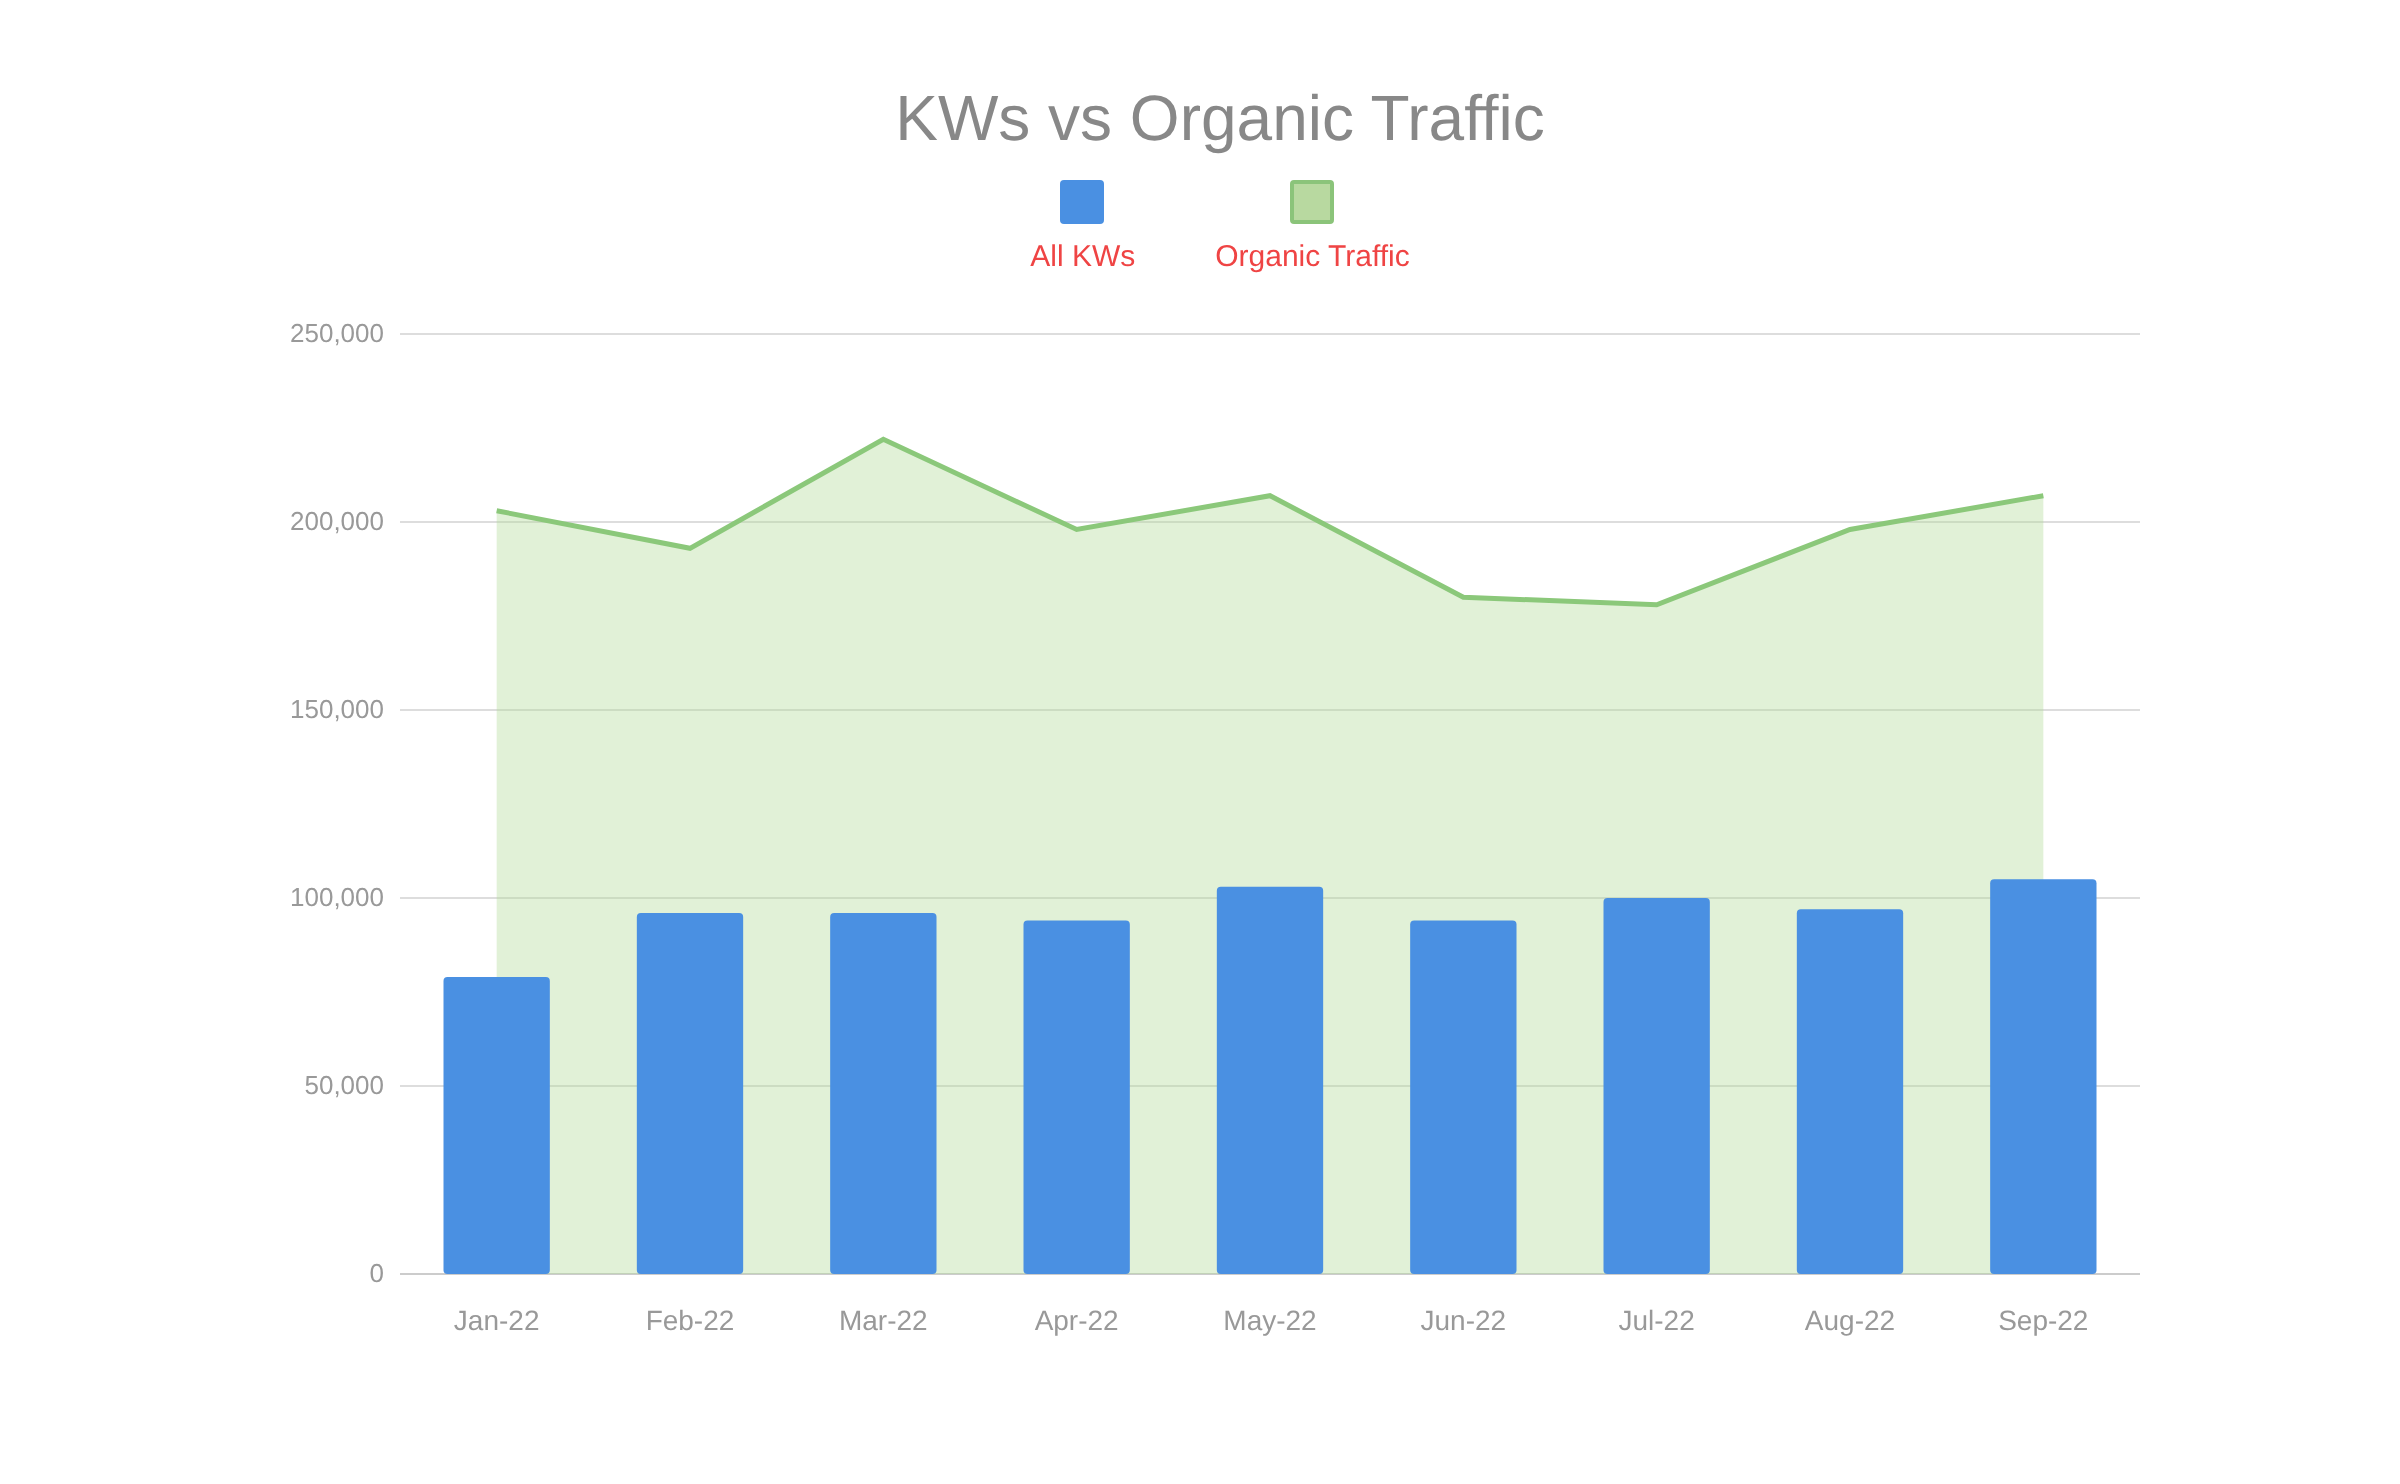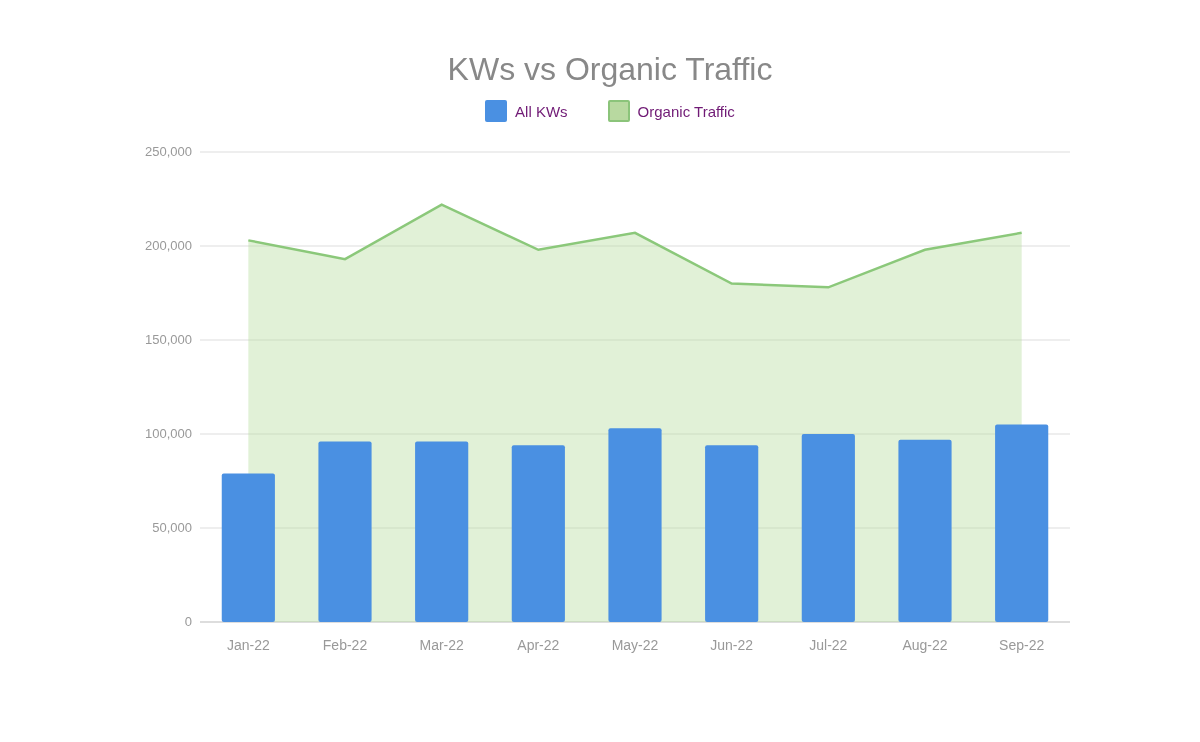--- a/index.html
+++ b/index.html
@@ -17,34 +17,34 @@
       height: 700px;
       position: relative;
       padding: 20px 60px 60px 80px;
     }
     .chart-title {
       text-align: center;
       font-size: 32px;
       font-weight: 400;
       color: #888;
       margin-bottom: 12px;
-      margin-top: 10px;
     }
     .legend {
       display: flex;
       justify-content: center;
       gap: 40px;
       margin-bottom: 20px;
     }
     .legend-item {
       display: flex;
       align-items: center;
       gap: 8px;
       font-size: 15px;
-      color: #701a75;
+      color: #ef4444;
+      flex-direction: column;
     }
     .legend-swatch {
       width: 22px;
       height: 22px;
       border-radius: 2px;
     }
     .legend-swatch.blue { background: #4a90e2; }
     .legend-swatch.green { background: #b8d9a0; border: 2px solid #8bc47a; }
     .chart-area {
       position: relative;

